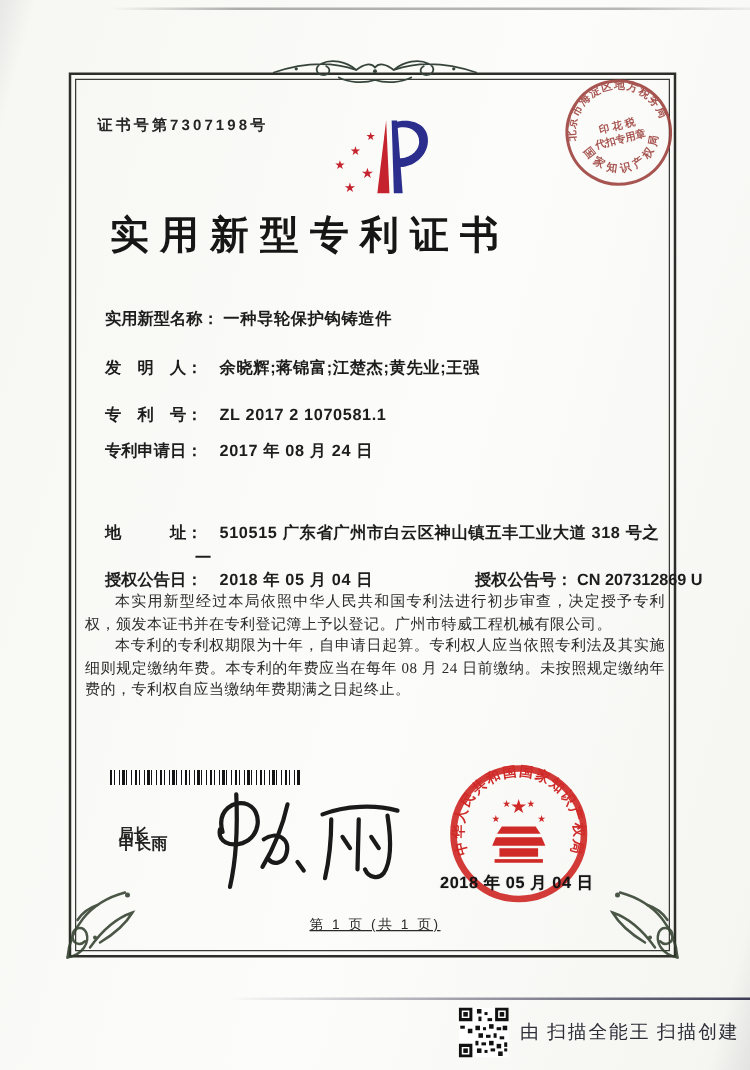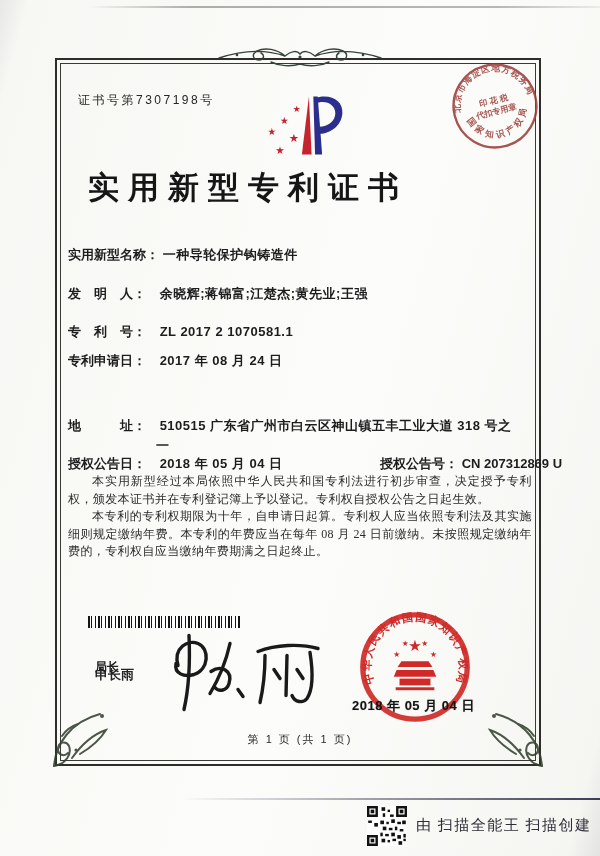--- a/index.html
+++ b/index.html
@@ -11,49 +11,49 @@
   .scanline-top{position:absolute;top:6px;left:88px;width:512px;height:2px;
     background:linear-gradient(90deg,rgba(120,120,120,0),rgba(110,110,110,.55) 20%,rgba(100,100,100,.45) 80%,rgba(120,120,120,.1));}
   
   .frame{position:absolute;left:55px;top:58px;width:482px;height:704px;border:2px solid #2d2d2a;}
   .frame-inner{position:absolute;inset:3px;border:1px solid #3a3a36;}
   .ornament-top{position:absolute;left:50%;top:44px;transform:translateX(-50%);}
   .ornament-corner{position:absolute;}
   .ornament-bl{left:48px;bottom:84px;}
   .ornament-br{right:52px;bottom:84px;transform:scaleX(-1);}
   
-  .cert-no{position:absolute;left:78px;top:92px;font-size:12px;font-weight:400;letter-spacing:2.5px;color:#252525;}
+  .cert-no{position:absolute;left:78px;top:92px;font-size:12px;font-weight:700;letter-spacing:2.5px;color:#252525;}
   .tax-stamp{position:absolute;left:449px;top:60px;width:92px;height:92px;transform:rotate(-14deg);opacity:.88;}
   .logo{position:absolute;left:257px;top:92px;width:88px;height:74px;}
   .title{position:absolute;left:0;top:167px;width:496px;text-align:center;
     font-family:"Liberation Serif","DejaVu Serif",serif;
     font-size:31px;font-weight:700;letter-spacing:9px;color:#161616;}
   
   .row{position:absolute;left:68px;width:466px;font-size:13px;font-weight:700;color:#1d1d1d;white-space:nowrap;}
-  .row .lbl{display:inline-block;min-width:88px;}
+  .row .lbl{display:inline-block;min-width:88px;margin-left:16px;}
   .row .val{letter-spacing:.5px;}
   .r-name{top:246px}.r-inv{top:285px}.r-pat{top:323px}.r-fil{top:352px}
   .r-own{top:384px}.r-addr{top:417px}.r-addr2{top:437px;left:156px}.r-grant{top:455px}
   .grant-no{position:absolute;left:272px;top:0;margin-left:40px;}
   
   .paras{position:absolute;left:68px;top:473px;width:464px;
     font-family:"Liberation Serif","DejaVu Serif",serif;
     font-size:12px;line-height:17.5px;color:#2b2b2b;letter-spacing:.4px;}
   .paras p{margin:0;text-indent:2em;text-align:justify;}
   
   .barcode{position:absolute;left:88px;top:616px;width:152px;height:12px;
     background:repeating-linear-gradient(90deg,#151515 0 2px,#fff 2px 3px,#151515 3px 4px,#fff 4px 7px,#151515 7px 8px,#fff 8px 10px);}
   .director-label{position:absolute;left:95px;top:659px;font-size:12px;font-weight:700;}
   .director-name{position:absolute;left:95px;top:666px;font-size:13px;font-weight:700;}
   .signature{position:absolute;left:158px;top:630px;width:170px;height:88px;}
   .seal{position:absolute;left:357px;top:609px;width:116px;height:116px;}
   .seal-date{position:absolute;left:352px;top:697px;width:150px;font-size:13px;font-weight:700;
     color:#141414;letter-spacing:.5px;text-shadow:0 0 1px rgba(40,40,40,.4);}
   .page-info{position:absolute;left:0;top:732px;width:600px;text-align:center;
-    font-size:11px;letter-spacing:2px;color:#2a2a2a;}
+    font-size:11px;letter-spacing:2px;color:#2a2a2a;text-decoration:underline;}
   
   .scanline-bottom{position:absolute;top:798px;left:182px;width:418px;height:2px;
     background:linear-gradient(90deg,rgba(90,90,110,0),rgba(70,70,95,.5) 45%,#3c3c55 100%);}
   .qr{position:absolute;left:367px;top:806px;width:40px;height:40px;}
   .cam-text{position:absolute;left:416px;top:816px;font-size:15px;letter-spacing:1.5px;
     font-family:"Liberation Serif","DejaVu Serif",serif;color:#2e2e38;}
 </style>
 </head>
 <body>
 
@@ -155,21 +155,21 @@
   <div class="row r-grant">
     <span class="lbl">授权公告日：</span>
     <span class="val">2018 年 05 月 04 日</span>
     <span class="grant-no">
       <span>授权公告号：</span>
       <span>CN 207312869 U</span>
     </span>
   </div>
 
   <div class="paras">
-    <p>本实用新型经过本局依照中华人民共和国专利法进行初步审查，决定授予专利权，颁发本证书并在专利登记簿上予以登记。专利权自授权公告之日起生效。</p>
+    <p>本实用新型经过本局依照中华人民共和国专利法进行初步审查，决定授予专利权，颁发本证书并在专利登记簿上予以登记。广州市特威工程机械有限公司。</p>
     <p>本专利的专利权期限为十年，自申请日起算。专利权人应当依照专利法及其实施细则规定缴纳年费。本专利的年费应当在每年 08 月 24 日前缴纳。未按照规定缴纳年费的，专利权自应当缴纳年费期满之日起终止。</p>
   </div>
 
   <div class="barcode"></div>
 
   <div class="director-label">局长</div>
   <div class="director-name">申长雨</div>
   <svg class="signature" viewBox="0 0 170 85">
     <g stroke="#1a1a1a" stroke-width="3.4" fill="none" stroke-linecap="round" stroke-linejoin="round">
       <path d="M20,34 C15,16 30,8 40,12 C52,17 51,38 36,43 C26,46 16,42 18,32"></path>

